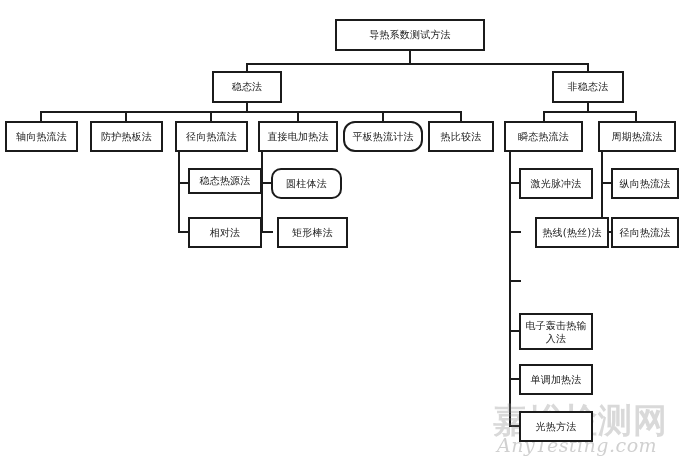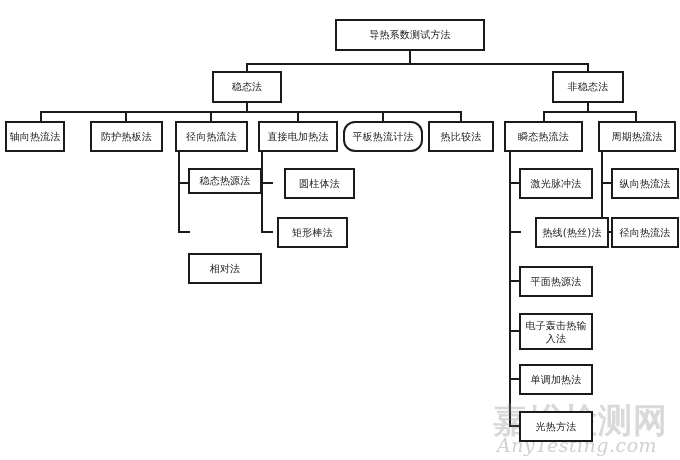--- a/index.html
+++ b/index.html
@@ -125,39 +125,38 @@
     <div class="wm-cn">嘉峪检测网</div>
     <div class="wm-en">AnyTesting.com</div>
   </div>
 
   <div class="node" style="left:335px; top:19px; width:150px; height:32px;">导热系数测试方法</div>
 
   <div class="node" style="left:552px; top:71px; width:72px; height:32px;">非稳态法</div>
 
   <div class="node" style="left:212px; top:71px; width:70px; height:32px;">稳态法</div>
 
-  <div class="node" style="left:5px; top:121px; width:60px; height:31px;">轴向热流法</div>
+  <div class="node" style="left:5px; top:121px; width:73px; height:31px;">轴向热流法</div>
   <div class="node" style="left:90px; top:121px; width:73px; height:31px;">防护热板法</div>
   <div class="node" style="left:175px; top:121px; width:73px; height:31px;">径向热流法</div>
   <div class="node" style="left:258px; top:121px; width:80px; height:31px;">直接电加热法</div>
   <div class="node" style="left:343px; top:121px; width:80px; height:31px;border-radius:12px;">平板热流计法</div>
   <div class="node" style="left:428px; top:121px; width:66px; height:31px;">热比较法</div>
 
   <div class="node" style="left:188px; top:168px; width:74px; height:18px;">稳态热源法</div>
-  <div class="node" style="left:188px; top:217px; width:74px; height:31px;margin-top:36px;">相对法</div>
+  <div class="node" style="left:188px; top:217px; width:74px; height:31px;">相对法</div>
 
-  <div class="node" style="left:284px; top:168px; width:71px; height:31px;">圆柱体法</div>
+  <div class="node" style="left:271px; top:168px; width:71px; height:31px;border-radius:10px;">圆柱体法</div>
   <div class="node" style="left:277px; top:217px; width:71px; height:31px;">矩形棒法</div>
 
   <div class="node" style="left:504px; top:121px; width:79px; height:31px;">瞬态热流法</div>
   <div class="node" style="left:598px; top:121px; width:78px; height:31px;">周期热流法</div>
 
   <div class="node" style="left:519px; top:168px; width:74px; height:31px;">激光脉冲法</div>
   <div class="node" style="left:519px; top:217px; width:74px; height:31px;margin-left:16px;">热线(热丝)法</div>
-  <div class="node" style="left:519px; top:266px; width:74px; height:31px;">平面热源法</div>
   <div class="node two-line" style="left:519px; top:313px; width:74px; height:37px;">电子轰击热输入法</div>
   <div class="node" style="left:519px; top:364px; width:74px; height:31px;">单调加热法</div>
   <div class="node" style="left:519px; top:411px; width:74px; height:31px;">光热方法</div>
 
   <div class="node" style="left:611px; top:168px; width:68px; height:31px;">纵向热流法</div>
   <div class="node" style="left:611px; top:217px; width:68px; height:31px;">径向热流法</div>
 
 </div>
 
 </body></html>

